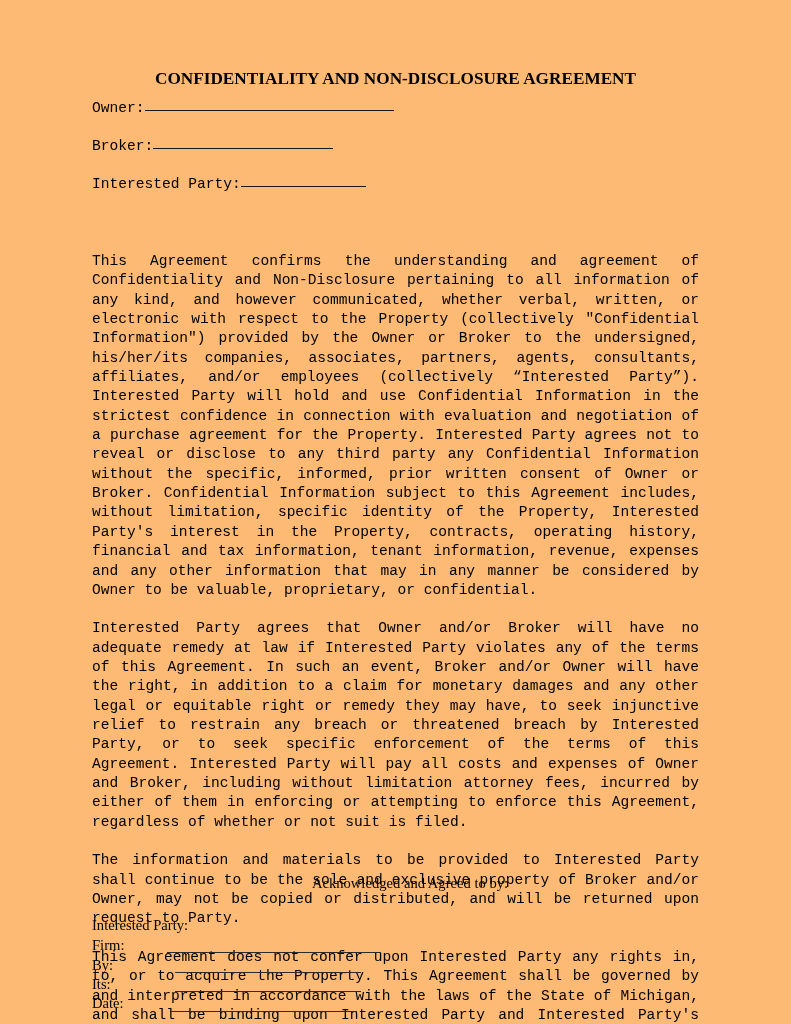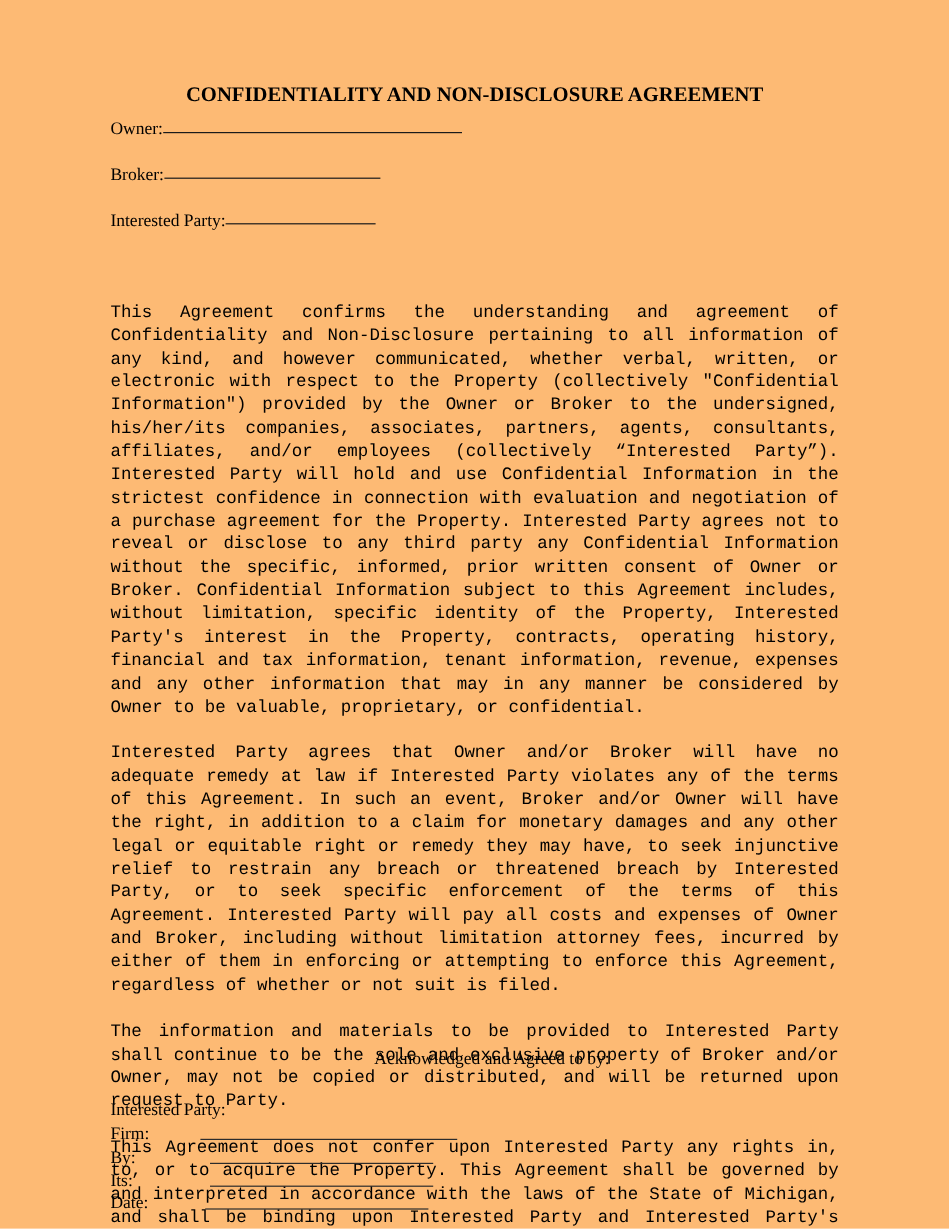--- a/index.html
+++ b/index.html
@@ -46,20 +46,21 @@
     left: 92px;
     top: 98px;
     width: 620px;
   }
   .field-row {
     display: flex;
     align-items: baseline;
     font-size: 14.6px;
     line-height: 19px;
     height: 37.8px;
+    font-family: Liberation Mono, monospace;
   }
   .field-label {
     white-space: pre;
     flex: 0 0 auto;
   }
   .field-rule {
     flex: 0 0 auto;
     border-bottom: 1.1px solid #1a1a1a;
     height: 13px;
     position: relative;
@@ -95,21 +96,21 @@
   }
   .sig-heading {
     margin: 0 0 23px 16px;
     text-align: center;
   }
   .sig-party {
     margin: 0 0 0.5px 0;
   }
   .sig-row {
     display: flex;
-    align-items: center;
+    align-items: flex-end;
     height: 19.4px;
     font-family: Liberation Serif, serif;
   }
   .sig-label {
     flex: 0 0 auto;
     white-space: pre;
   }
   .sig-rule {
     flex: 0 0 auto;
     border-bottom: 1.1px solid #2b2b2b;

